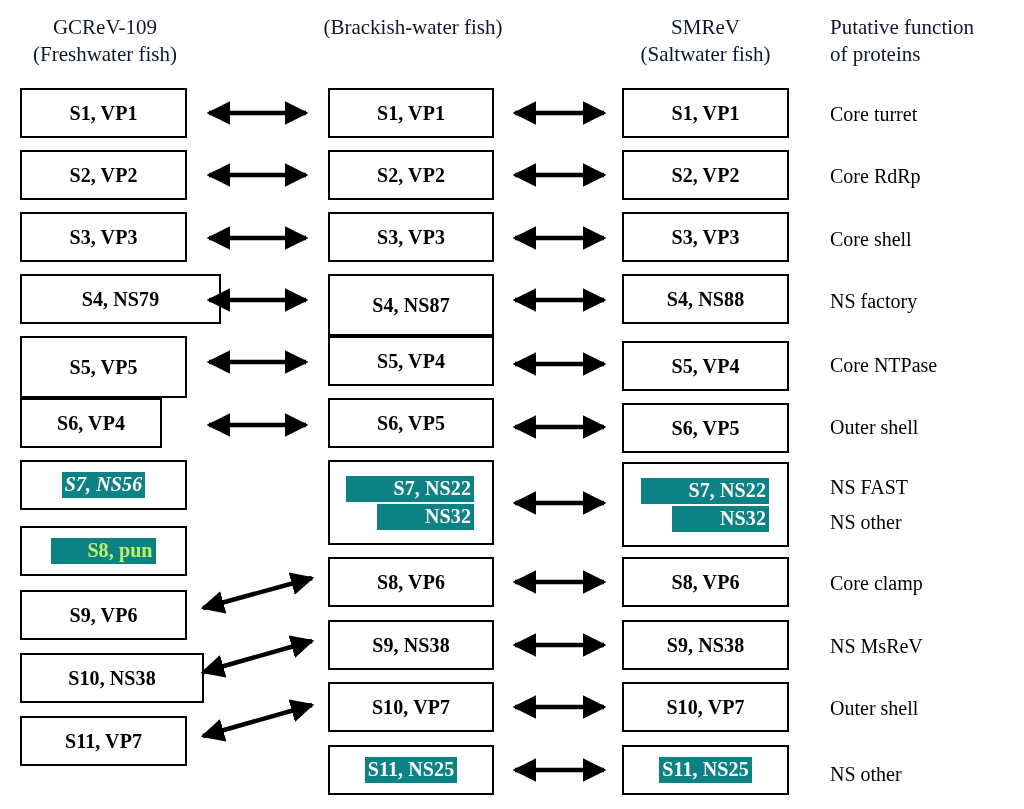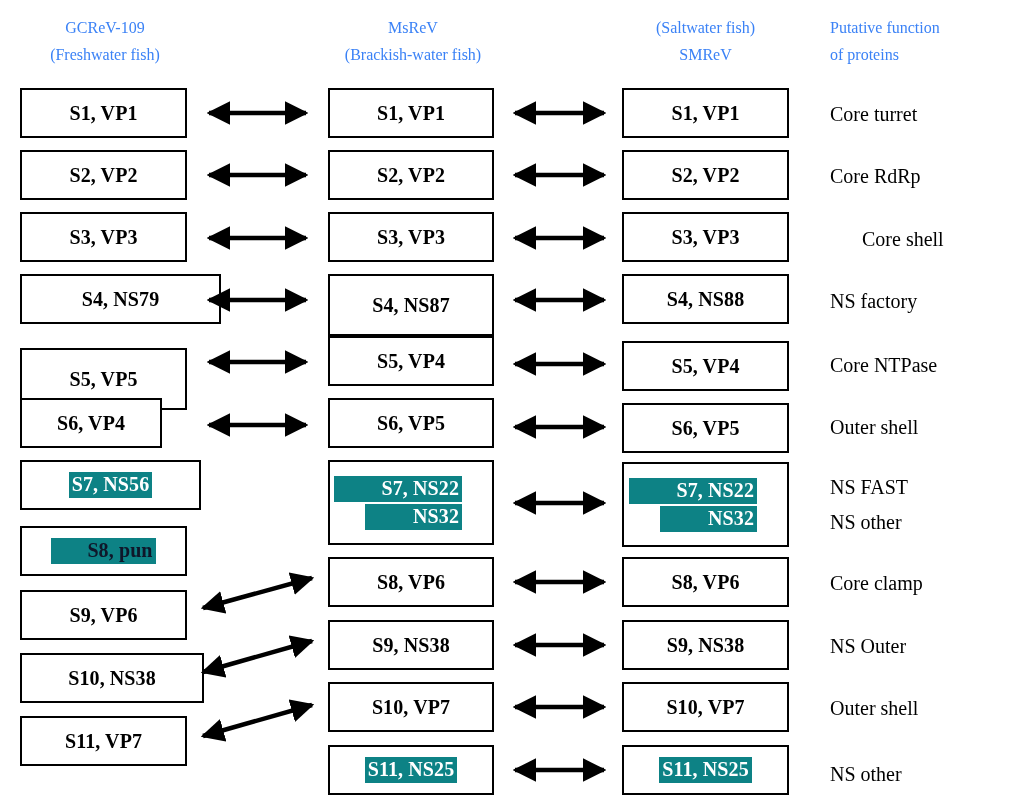--- a/index.html
+++ b/index.html
@@ -16,23 +16,23 @@
     width: 1024px;
     height: 809px;
     background: #ffffff;
     overflow: hidden;
   }
 
   
   .col-header {
     position: absolute;
     text-align: center;
-    font-size: 16px;
+    font-size: 21px;
     line-height: 27px;
-    color: #3b82f6;
+    color: #0f172a;
   }
   .col-header.left-align { text-align: left; }
   .col-header .hdr-line { display: block; white-space: nowrap; }
 
   
   .seg-box {
     position: absolute;
     box-sizing: border-box;
     border: 2.5px solid #000000;
     background: #ffffff;
@@ -51,21 +51,21 @@
   }
   .seg-label.hl {
     color: #ffffff;
     padding: 1px 3px 2px 3px;
   }
   .seg-box.two-line {
     justify-content: center;
     align-items: flex-end;
     padding-right: 18px;
   }
-  .seg-box.two-line .seg-label { margin: 1px 12px; padding-left: 48px; }
+  .seg-box.two-line .seg-label { margin: 1px 0; padding-left: 48px; }
 
   
   .fn-label {
     position: absolute;
     font-size: 20px;
     line-height: 26px;
     white-space: nowrap;
     color: #000000;
   }
 
@@ -82,57 +82,56 @@
 <body>
 
 <div id="canvas">
 
   <div class="col-header" style="left:10px; top:14px; width:190px;">
     <span class="hdr-line">GCReV-109</span>
     <span class="hdr-line">(Freshwater fish)</span>
   </div>
 
   <div class="col-header" style="left:288px; top:14px; width:250px;">
-    <span class="hdr-line">MsReV</span>
     <span class="hdr-line">(Brackish-water fish)</span>
   </div>
 
   <div class="col-header" style="left:613px; top:14px; width:185px;">
+    <span class="hdr-line">SMReV</span>
     <span class="hdr-line">(Saltwater fish)</span>
-    <span class="hdr-line">SMReV</span>
   </div>
 
   <div class="col-header left-align" style="left:830px; top:14px; width:200px;">
     <span class="hdr-line">Putative function</span>
     <span class="hdr-line">of proteins</span>
   </div>
 
   <div class="seg-box" style="left:20px; top:88px; width:167px; height:50px;">
     <span class="seg-label">S1, VP1</span>
   </div>
   <div class="seg-box" style="left:20px; top:150px; width:167px; height:50px;">
     <span class="seg-label">S2, VP2</span>
   </div>
   <div class="seg-box" style="left:20px; top:212px; width:167px; height:50px;">
     <span class="seg-label">S3, VP3</span>
   </div>
   <div class="seg-box" style="left:20px; top:274px; width:201px; height:50px;">
     <span class="seg-label">S4, NS79</span>
   </div>
-  <div class="seg-box" style="left:20px; top:336px; width:167px; height:62px;margin-top:12px;">
+  <div class="seg-box" style="left:20px; top:336px; width:167px; height:62px;">
     <span class="seg-label">S5, VP5</span>
   </div>
   <div class="seg-box" style="left:20px; top:398px; width:142px; height:50px;">
     <span class="seg-label">S6, VP4</span>
   </div>
-  <div class="seg-box" style="left:20px; top:460px; width:181px; height:50px;">
+  <div class="seg-box" style="left:20px; top:460px; width:167px; height:50px;font-style:italic;">
     <span class="seg-label hl" style="background-color: rgb(13, 130, 133); color: rgb(255, 255, 255);">S7, NS56</span>
   </div>
   <div class="seg-box" style="left:20px; top:526px; width:167px; height:50px;">
-    <span class="seg-label hl" style="background-color: rgb(13, 130, 133); color: #0f172a; padding-left: 36px;">S8, pun</span>
+    <span class="seg-label hl" style="background-color: rgb(13, 130, 133); color: #bef264; padding-left: 36px;">S8, pun</span>
   </div>
   <div class="seg-box" style="left:20px; top:590px; width:167px; height:50px;">
     <span class="seg-label">S9, VP6</span>
   </div>
   <div class="seg-box" style="left:20px; top:653px; width:184px; height:50px;">
     <span class="seg-label">S10, NS38</span>
   </div>
   <div class="seg-box" style="left:20px; top:716px; width:167px; height:50px;">
     <span class="seg-label">S11, VP7</span>
   </div>
@@ -202,28 +201,28 @@
   </div>
   <div class="seg-box" style="left:622px; top:682px; width:167px; height:50px;">
     <span class="seg-label">S10, VP7</span>
   </div>
   <div class="seg-box" style="left:622px; top:745px; width:167px; height:50px;">
     <span class="seg-label hl" style="background-color: rgb(13, 130, 133); color: rgb(255, 255, 255);">S11, NS25</span>
   </div>
 
   <div class="fn-label" style="left:830px; top:101px;">Core turret</div>
   <div class="fn-label" style="left:830px; top:163px;">Core RdRp</div>
-  <div class="fn-label" style="left:862px; top:226px;text-align:center;">Core shell</div>
+  <div class="fn-label" style="left:830px; top:226px;text-align:center;">Core shell</div>
   <div class="fn-label" style="left:830px; top:288px;">NS factory</div>
   <div class="fn-label" style="left:830px; top:352px;">Core NTPase</div>
   <div class="fn-label" style="left:830px; top:414px;">Outer shell</div>
   <div class="fn-label" style="left:830px; top:474px;">NS FAST</div>
   <div class="fn-label" style="left:830px; top:509px;">NS other</div>
   <div class="fn-label" style="left:830px; top:570px;">Core clamp</div>
-  <div class="fn-label" style="left:830px; top:633px;">NS Outer</div>
+  <div class="fn-label" style="left:830px; top:633px;">NS MsReV</div>
   <div class="fn-label" style="left:830px; top:695px;">Outer shell</div>
   <div class="fn-label" style="left:830px; top:761px;">NS other</div>
 
   <svg class="arrow-layer" width="1024" height="809" viewBox="0 0 1024 809">
     <defs>
       <marker id="ahEnd" viewBox="0 0 10 10" refX="9" refY="5" markerWidth="5.2" markerHeight="5.2" orient="auto-start-reverse">
         <path d="M 0 0 L 10 5 L 0 10 z" fill="#000000"></path>
       </marker>
       <marker id="ahStart" viewBox="0 0 10 10" refX="9" refY="5" markerWidth="5.2" markerHeight="5.2" orient="auto-start-reverse">
         <path d="M 0 0 L 10 5 L 0 10 z" fill="#000000"></path>

